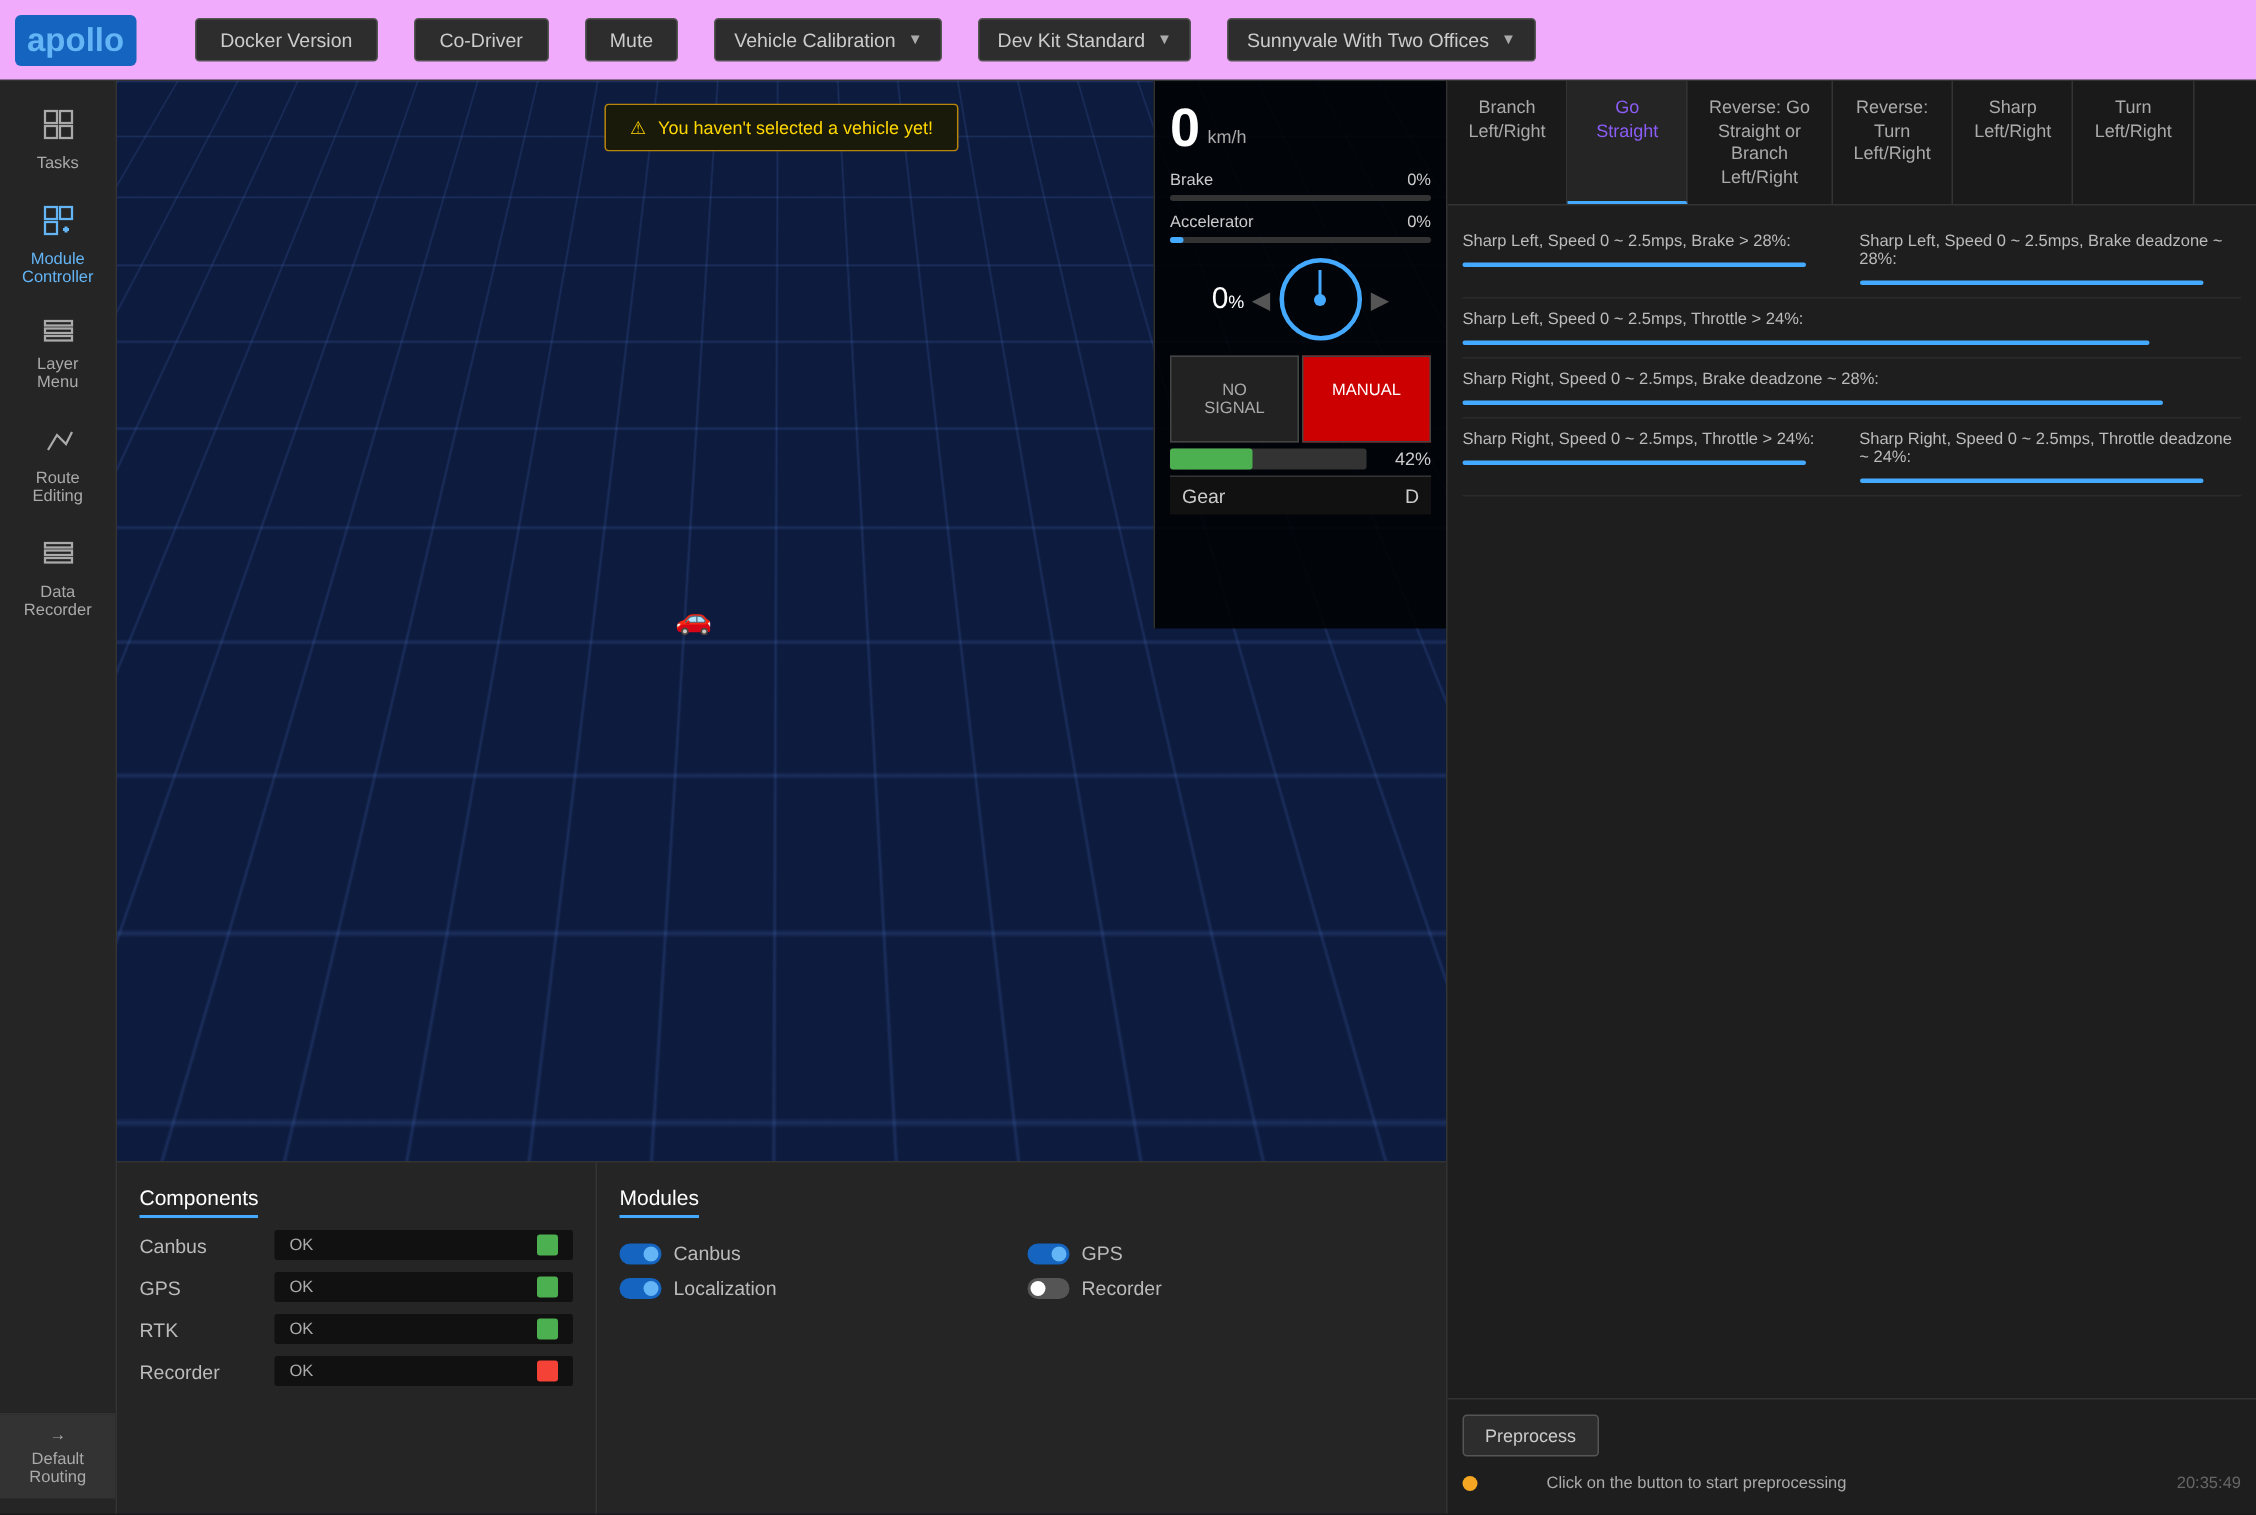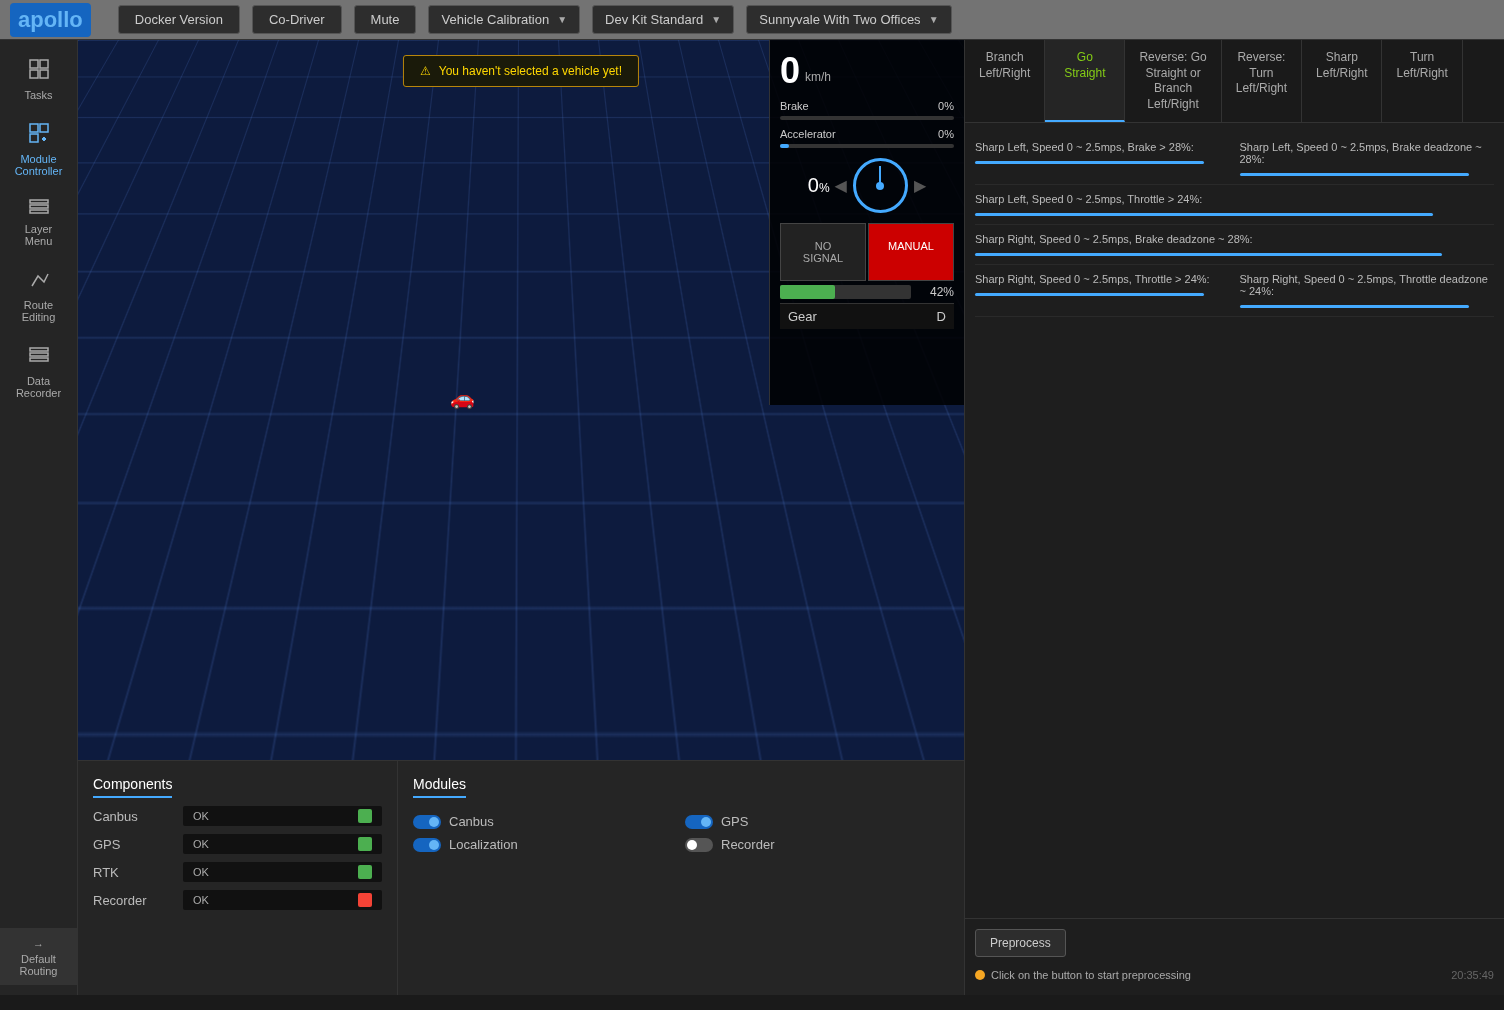--- a/index.html
+++ b/index.html
@@ -1,21 +1,21 @@
 <!DOCTYPE html>
 <html><head>
   <meta charset="utf-8">
   <style>
     * { box-sizing: border-box; margin: 0; padding: 0; }
     body { background: #1a1a1a; font-family: Arial, sans-serif; color: #ccc; width: 1504px; height: 1010px; overflow: hidden; font-size: 12px; }
 
     
     .top-nav {
-      display: flex; align-items: center; height: 40px;
-      background: #737373; border-bottom: 1px solid #333; padding: 0 10px; gap: 12px;
+      display: flex; align-items: center; height: 54px;
+      background: #f0abfc; border-bottom: 1px solid #333; padding: 0 10px; gap: 24px;
     }
     .logo { color: white; font-size: 22px; font-weight: bold; margin-right: 15px; background: #1565c0; padding: 4px 8px; border-radius: 4px; }
     .logo span { color: #64b5f6; }
     .nav-btn {
       background: #2d2d2d; border: 1px solid #555; color: #ccc;
       padding: 6px 16px; border-radius: 3px; cursor: pointer; font-size: 13px;
     }
     .nav-dropdown {
       display: flex; align-items: center; background: #2d2d2d; border: 1px solid #555;
       padding: 6px 12px; border-radius: 3px; cursor: pointer; font-size: 13px; gap: 8px;
@@ -134,32 +134,32 @@
     .toggle-thumb { width: 10px; height: 10px; background: white; border-radius: 50%; }
     .toggle-thumb-blue { background: #64b5f6; }
 
     
     .right-panel { width: 540px; background: #1e1e1e; display: flex; flex-direction: column; border-left: 1px solid #333; }
     .route-tabs { display: flex; background: #1a1a1a; border-bottom: 1px solid #333; }
     .route-tab {
       padding: 10px 14px; font-size: 12px; color: #aaa; cursor: pointer;
       border-right: 1px solid #333; min-width: 80px; text-align: center; line-height: 1.3;
     }
-    .route-tab.active { color: #84cc16; background: #252525; border-bottom: 2px solid #4af; }
+    .route-tab.active { color: #8b5cf6; background: #252525; border-bottom: 2px solid #4af; }
 
     .calibration-content { flex: 1; padding: 10px; overflow-y: auto; }
 
     .preprocess-section { border-top: 1px solid #333; padding: 10px; }
     .preprocess-btn {
       background: #2d2d2d; border: 1px solid #555; color: #ccc;
       padding: 6px 14px; border-radius: 3px; cursor: pointer; font-size: 12px; margin-bottom: 8px;
     }
     .preprocess-log {
       display: flex; align-items: center; justify-content: space-between;
-      font-size: 11px; color: #aaa; padding: 4px 0;
+      font-size: 11px; color: #aaa; padding: 4px 0; gap: 40px;
     }
     .log-dot { width: 10px; height: 10px; background: #f5a623; border-radius: 50%; margin-right: 6px; }
     .log-msg { flex: 1; }
     .log-time { color: #666; }
 
     
     .sidebar-bottom {
       margin-top: auto; border-top: 1px solid #333; width: 100%;
     }
     .sidebar-item-bottom {

